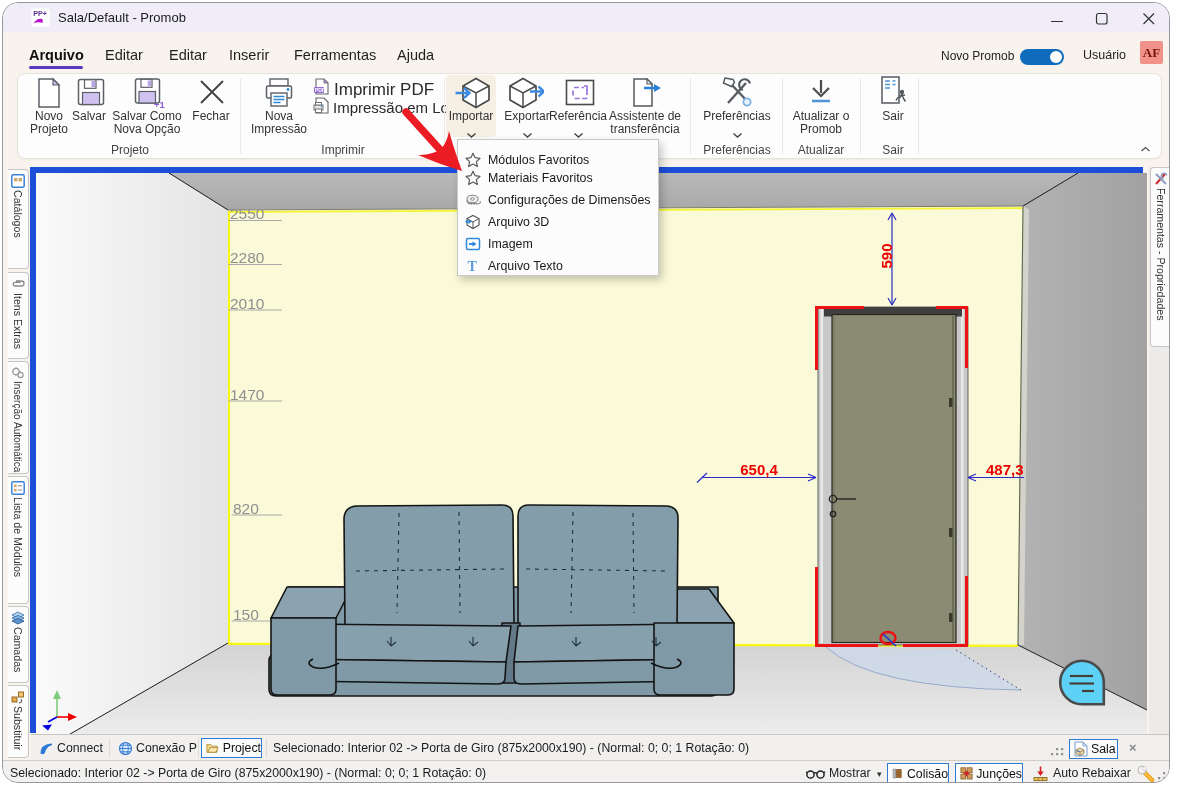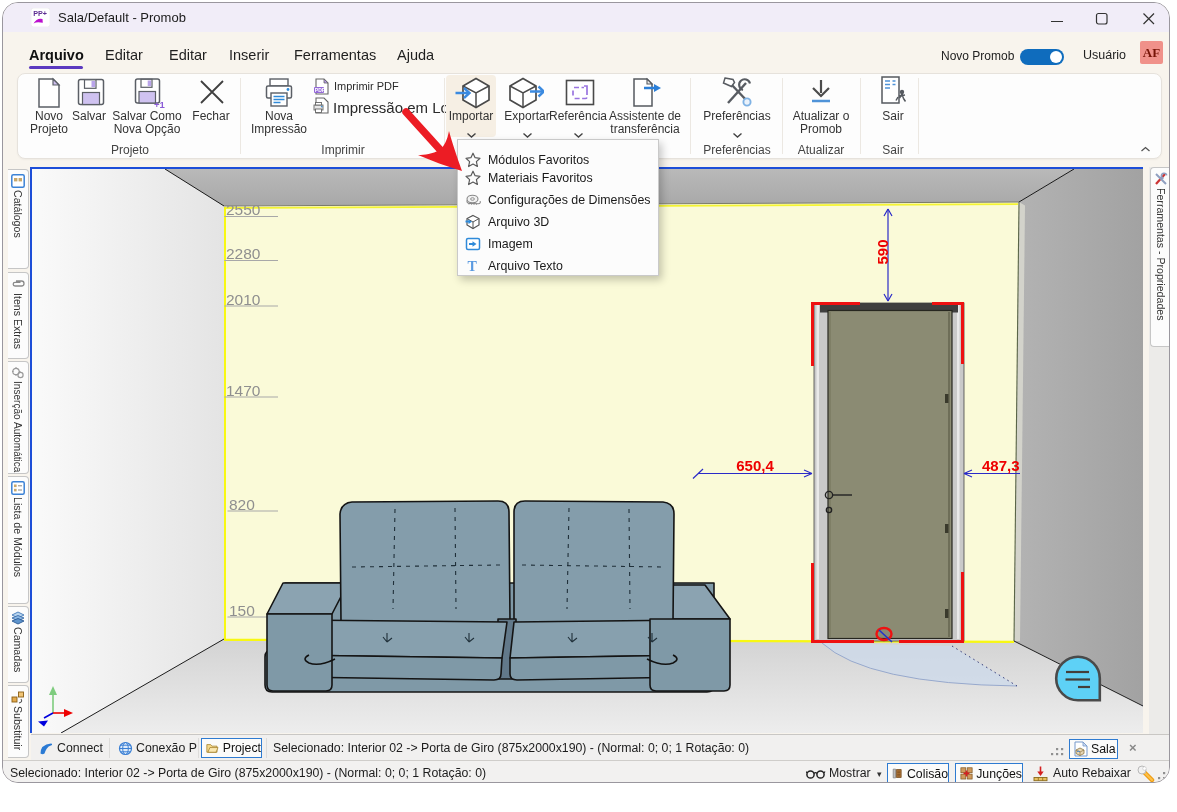--- a/index.html
+++ b/index.html
@@ -8,21 +8,21 @@
 #titlebar{position:absolute;left:0;top:0;width:100%;height:29px;background:#f1edf8}
 #titlebar .tt{position:absolute;left:55px;top:7px;font-size:13px;color:#1b1b1b}
 #menubar{position:absolute;left:0;top:29px;width:100%;height:41px}
 .mi{position:absolute;top:15px;font-size:14.5px;color:#1f1f1f}
 #ribbon{position:absolute;left:14px;top:70px;width:1145px;height:86px;background:#fdfdfd;border:1px solid #e6e2dc;border-radius:8px;box-shadow:0 1px 2px rgba(0,0,0,0.04)}
 .rsep{position:absolute;top:4px;height:76px;width:1px;background:#ece8e2}
 .rlab{position:absolute;top:36px;font-size:12px;color:#333;text-align:center;line-height:12.5px;white-space:pre-line}
 .rgrp{position:absolute;top:69px;font-size:12px;color:#444;text-align:center}
 .ricon{position:absolute}
 .caret{position:absolute;text-align:center}
-#canvas{position:absolute;left:27px;top:164px;width:1113px;height:566px;border:2px solid #1d4ed8;background:#e9e9e9}
+#canvas{position:absolute;left:27px;top:164px;width:1113px;height:566px;border:6px solid #1d4ed8;background:#e9e9e9}
 .vtab{position:absolute;background:#fcfcfc;border:1px solid #c6c6c6;font-size:11.5px;color:#333}
 .ltab{left:5px;width:21px;border-radius:0 4px 4px 0;border-left:none}
 .rtab{left:1147px;width:21px;border-radius:4px 0 0 4px;border-right:none}
 .vtxt{writing-mode:vertical-rl;position:absolute;left:4px;white-space:nowrap;letter-spacing:0px;font-size:10.6px;top:20px}
 #ibar{position:absolute;left:28px;top:731px;width:1140px;height:26px;background:#f1f0ef;border-top:1px solid #c9c7c4;font-size:12.3px;color:#1c1c1c}
 #obar{position:absolute;left:0;top:757px;width:100%;height:26px;background:#f2f1f0;border-top:1px solid #cfcdca;font-size:12.3px;color:#1c1c1c}
 .isep{position:absolute;top:3px;height:20px;width:1px;background:#dddcda}
 #dropdown{position:absolute;left:454px;top:136px;width:202px;height:137px;background:#fcfcfc;border:1px solid #c9c9c9;box-shadow:3px 4px 8px rgba(0,0,0,0.22);z-index:40}
 .ditem{position:absolute;left:0;width:100%;height:22px;font-size:12.4px;color:#1a1a1a}
 .ditem span{position:absolute;left:30px;top:4px}
@@ -107,21 +107,21 @@
       </svg>
   <div class="rlab" style="left:227px;width:68px">Nova
 Impressão</div>
 
   <svg class="ricon" style="left:295px;top:4px" width="17" height="17" viewBox="0 0 17 17">
         <path d="M3,1 h8 l4,4 v11 h-12 z" fill="#fff" stroke="#666" stroke-width="1.1"></path>
         <path d="M11,1 l4,4 h-4 z" fill="#b79aec" stroke="#666" stroke-width="0.8"></path>
         <rect x="1" y="9" width="10" height="6" rx="1" fill="#9469d8"></rect>
         <text x="1.8" y="13.8" font-size="5" font-weight="bold" fill="#fff" font-family="Liberation Sans">PDF</text>
       </svg>
-  <div style="position:absolute;left:316px;top:6px;font-size:11px;color:#2a2a2a">Imprimir PDF</div>
+  <div style="position:absolute;left:316px;top:6px;font-size:17px;color:#2a2a2a">Imprimir PDF</div>
   <svg class="ricon" style="left:295px;top:23px" width="17" height="17" viewBox="0 0 17 17">
         <path d="M3,1 h8 l4,4 v11 h-12 z" fill="#fff" stroke="#666" stroke-width="1.1"></path>
         <rect x="1" y="8" width="9" height="5" fill="#e8e8e8" stroke="#666" stroke-width="0.9"></rect>
         <rect x="2.5" y="5.5" width="6" height="2.5" fill="#fff" stroke="#666" stroke-width="0.9"></rect>
         <rect x="2.5" y="12" width="6" height="3.5" fill="#fff" stroke="#666" stroke-width="0.9"></rect>
         <circle cx="8.8" cy="9.6" r="0.8" fill="#2f8ad9"></circle>
       </svg>
   <div style="position:absolute;left:315px;top:25px;font-size:15px;color:#2a2a2a">Impressão em Lote</div>
   <div class="rgrp" style="left:62px;width:100px">Projeto</div>
   <div class="rgrp" style="left:275px;width:100px">Imprimir</div>

